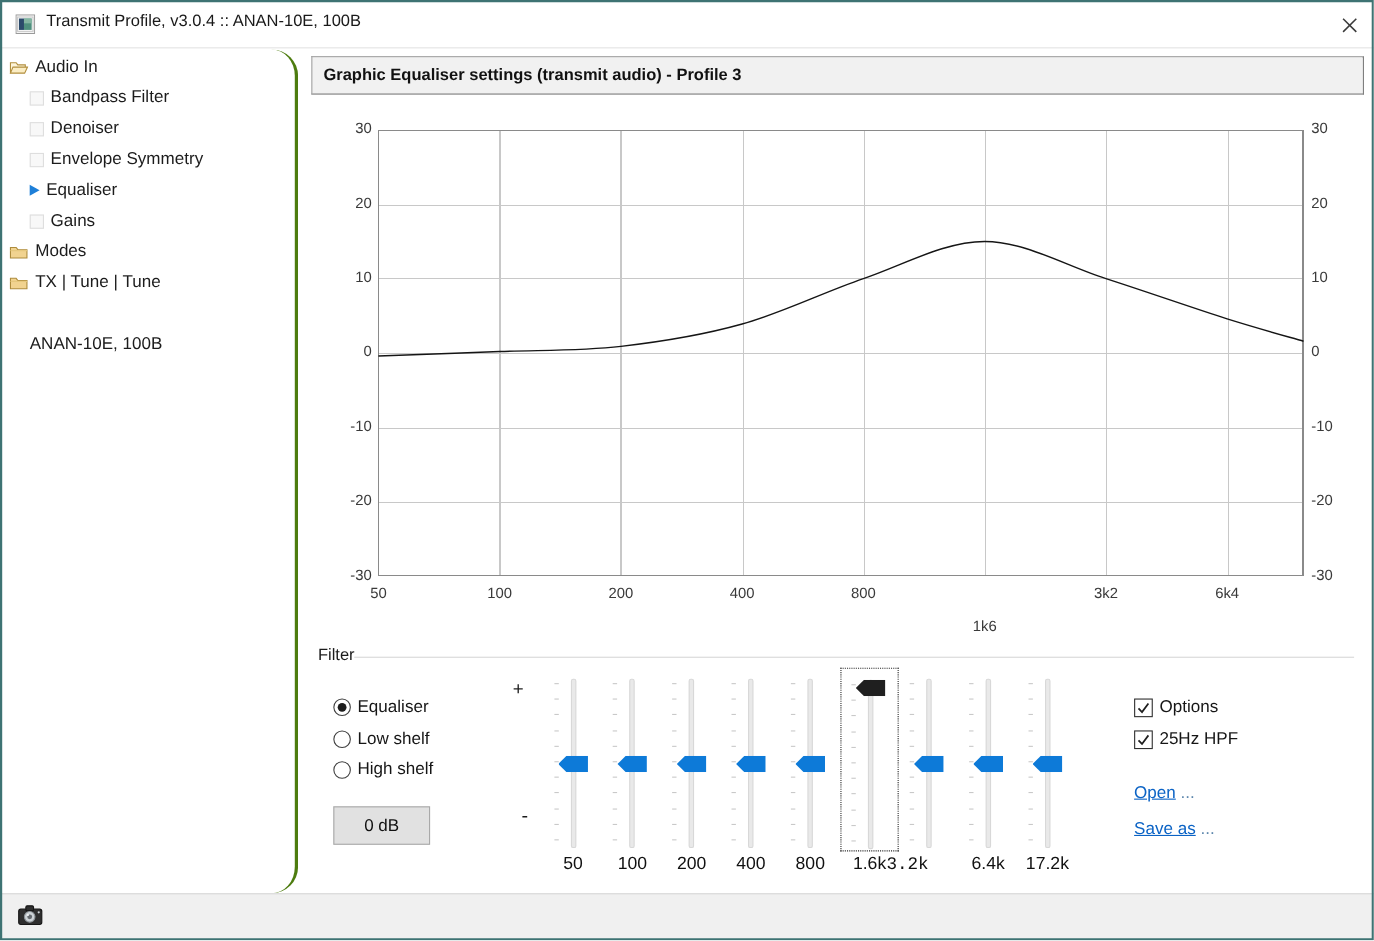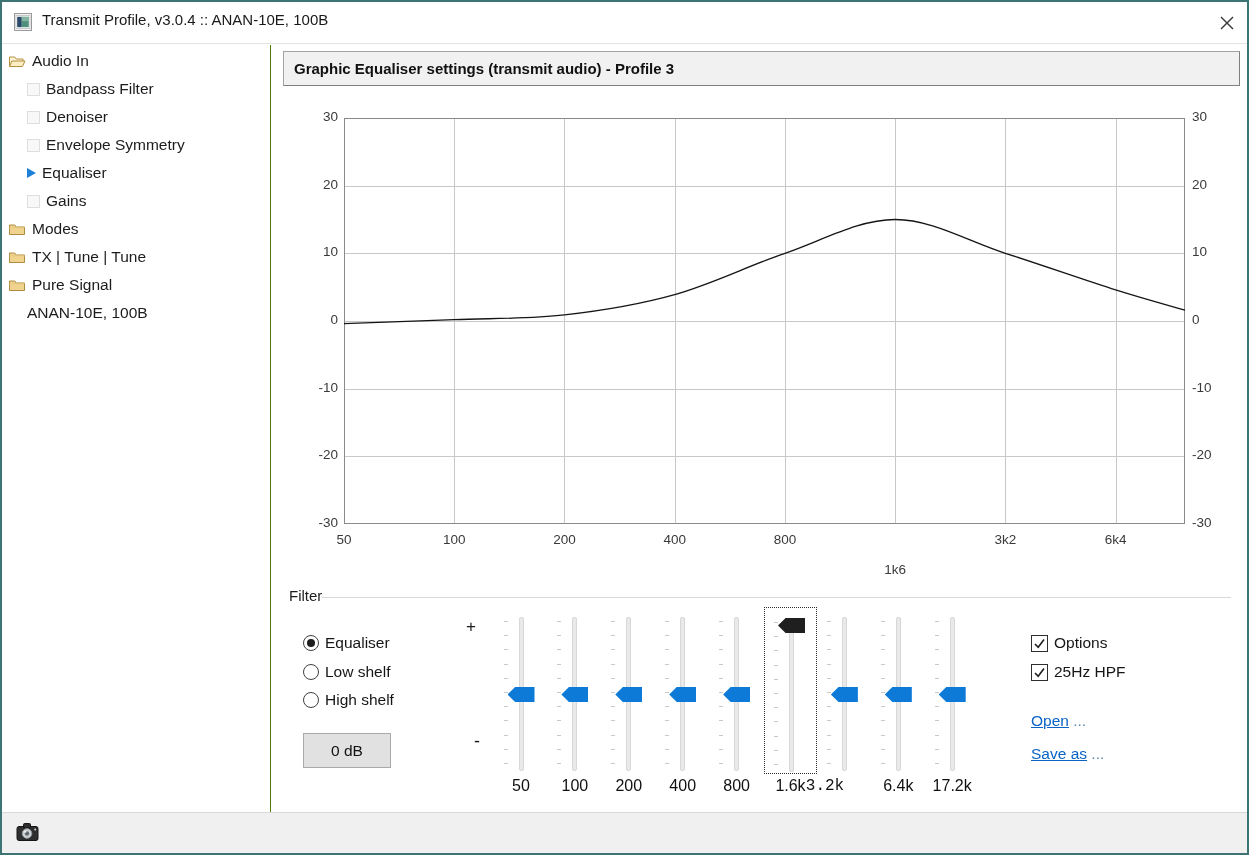--- a/index.html
+++ b/index.html
@@ -8,21 +8,21 @@
   .window{position:relative;width:1249px;height:855px;background:#fff;overflow:hidden;}
   .window::after{content:"";position:absolute;inset:0;box-shadow:inset 0 0 0 2px #3e7373;pointer-events:none;z-index:99;}
 
   
   .titlebar{position:absolute;left:0;top:0;width:1249px;height:44px;background:#fff;border-bottom:1px solid #e3e3e3;}
   .app-icon{position:absolute;left:14px;top:13px;width:18px;height:18px;}
   .title-text{position:absolute;left:42px;top:11px;font-size:15px;color:#191919;white-space:nowrap;}
   .close-btn{position:absolute;left:1214px;top:10px;width:26px;height:26px;display:flex;align-items:center;justify-content:center;cursor:pointer;}
 
   
-  .sidebar{position:absolute;left:0;top:45px;width:271px;height:767px;background:#fff;border-right:1px solid #4d7c0f;}
+  .sidebar{position:absolute;left:0;top:45px;width:271px;height:767px;background:#fff;border-right:3px solid #4d7c0f;border-radius:24px;}
   .tree-row{position:absolute;left:0;width:270px;height:28px;display:flex;align-items:center;font-size:15.5px;color:#1c1c1c;cursor:default;white-space:nowrap;}
   .tree-row .ticon{display:inline-flex;align-items:center;justify-content:center;margin-right:6px;}
   .sq-icon{width:13px;height:13px;border:1px solid #dedede;background:#f8f8f8;}
   .tri-icon{width:0;height:0;border-top:5.5px solid transparent;border-bottom:5.5px solid transparent;border-left:9px solid #1e7fd8;}
 
   
   .header-box{position:absolute;left:283px;top:51px;width:957px;height:35px;background:#f1f1f1;border:1px solid #a3a3a3;border-right-color:#7f7f7f;border-bottom-color:#7f7f7f;display:flex;align-items:center;padding-left:10px;font-size:15px;font-weight:bold;color:#111;}
   .chart{position:absolute;left:344px;top:118px;width:841px;height:406px;}
   .axis-label{position:absolute;font-size:13.5px;color:#3a3a3a;}
   .axis-left{width:42px;text-align:right;}
@@ -134,29 +134,20 @@
         <span class="tree-label">Gains</span>
       </div>
       <div class="tree-row" style="top: 198px; padding-left: 8px;">
         <span class="ticon">
           <svg width="18" height="15" viewBox="0 0 18 15">
             <path d="M1.5 3 h5.2 l1.5 2 H16.5 V12.5 H1.5 Z" fill="#f1d390" stroke="#ae8c3d"></path>
             <path d="M1.5 5.8 H16.5" stroke="#e6c87e" stroke-width="1"></path>
           </svg>
         </span>
         <span class="tree-label">TX | Tune | Tune</span>
-      </div>
-      <div class="tree-row" style="top: 226px; padding-left: 8px;">
-        <span class="ticon">
-          <svg width="18" height="15" viewBox="0 0 18 15">
-            <path d="M1.5 3 h5.2 l1.5 2 H16.5 V12.5 H1.5 Z" fill="#f1d390" stroke="#ae8c3d"></path>
-            <path d="M1.5 5.8 H16.5" stroke="#e6c87e" stroke-width="1"></path>
-          </svg>
-        </span>
-        <span class="tree-label">Pure Signal</span>
       </div>
       <div class="tree-row" style="top: 254px; padding-left: 27px;">
         <span class="tree-label">ANAN-10E, 100B</span>
       </div>
     </div>
 
   <div id="main">
     <div class="header-box">
       <span>Graphic Equaliser settings (transmit audio) - Profile 3</span>
     </div>

